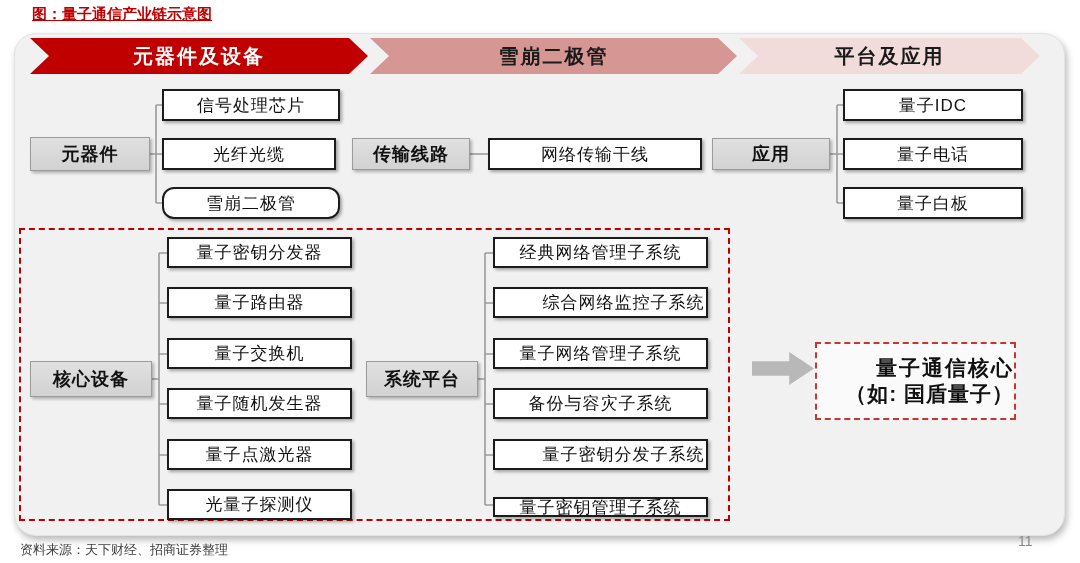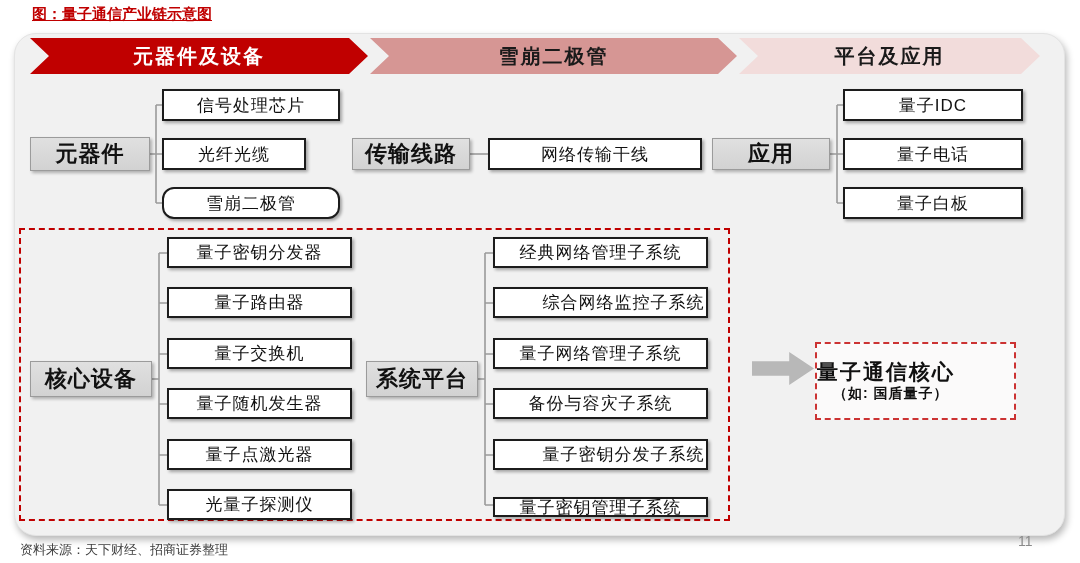--- a/index.html
+++ b/index.html
@@ -22,39 +22,39 @@
 
   .banner{position:absolute;top:38px;height:36px;display:flex;align-items:center;justify-content:center;
     font-size:20px;font-weight:bold;letter-spacing:2px;
     clip-path:polygon(0 0, calc(100% - 19px) 0, 100% 50%, calc(100% - 19px) 100%, 0 100%, 19px 50%);}
   .banner1{left:30px;width:338px;background:var(--accent-red);color:#fff;}
   .banner2{left:370px;width:367px;background:var(--rose);color:#1a1a1a;}
   .banner3{left:739px;width:301px;background:var(--pale-pink);color:#1a1a1a;}
 
   .gray-label{position:absolute;display:flex;align-items:center;justify-content:center;
     background:linear-gradient(180deg,#E0E0E0,#D2D2D2);border:1px solid #9b9b9b;
-    box-shadow:2px 2px 3px rgba(0,0,0,0.28);font-size:22px;font-weight:bold;color:#111;letter-spacing:1px;}
+    box-shadow:2px 2px 3px rgba(0,0,0,0.28);font-size:18px;font-weight:bold;color:#111;letter-spacing:1px;}
   .white-box{position:absolute;display:flex;align-items:center;justify-content:center;
     background:#ffffff;border:2px solid #1c1c1c;box-shadow:2px 2px 3px rgba(0,0,0,0.32);
     font-size:17px;color:#111;letter-spacing:1px;white-space:nowrap;}
 
   .dashed-zone{position:absolute;left:19px;top:228px;width:711px;height:293px;
     border:2px dashed var(--accent-red);}
 
   .connectors{position:absolute;left:0;top:0;width:1080px;height:563px;pointer-events:none;}
 
   .big-arrow{position:absolute;left:752px;top:352px;width:62px;height:33px;background:#B8B8B8;
     clip-path:polygon(0 28%,60% 28%,60% 0,100% 50%,60% 100%,60% 72%,0 72%);
     filter:drop-shadow(1px 1px 1px rgba(0,0,0,0.25));}
 
   .callout{position:absolute;left:815px;top:342px;width:201px;height:78px;
     background:#FBFAFA;border:2px dashed #C33;display:flex;flex-direction:column;
-    align-items:flex-start;justify-content:center;line-height:1.25;}
+    align-items:flex-end;justify-content:center;line-height:1.25;}
   .callout-line1{font-size:21px;font-weight:bold;color:#111;letter-spacing:2px;}
-  .callout-line2{font-size:14px;font-weight:600;color:#111;letter-spacing:1px;margin-left:16px;}
+  .callout-line2{font-size:21px;font-weight:600;color:#111;letter-spacing:1px;margin-left:16px;}
 
   .source-note{position:absolute;left:20px;top:541px;font-size:13px;color:#3d3d3d;}
   .page-number{position:absolute;left:1018px;top:533px;font-size:14px;color:#8a8a8a;}
 </style>
 </head>
 <body>
 
 <div class="stage">
 
   <div class="fig-title">图：量子通信产业链示意图</div>
@@ -75,21 +75,21 @@
       <path d="M478 379 H485 M485 253 V505 M485 253 H493 M485 303 H493 M485 354 H493 M485 404 H493 M485 455 H493 M485 505 H493"></path>
     </g>
   </svg>
 
   <div class="banner banner1">元器件及设备</div>
   <div class="banner banner2">雪崩二极管</div>
   <div class="banner banner3">平台及应用</div>
 
   <div class="gray-label" style="left:30px;top:137px;width:120px;height:34px;">元器件</div>
   <div class="white-box" style="left:162px;top:89px;width:178px;height:32px;">信号处理芯片</div>
-  <div class="white-box" style="left:162px;top:138px;width:144px;height:32px;">光纤光缆</div>
+  <div class="white-box" style="left:162px;top:138px;width:174px;height:32px;">光纤光缆</div>
   <div class="white-box" style="left:162px;top:187px;width:178px;height:32px;border-radius:12px;">雪崩二极管</div>
 
   <div class="gray-label" style="left:352px;top:138px;width:118px;height:32px;">传输线路</div>
   <div class="white-box" style="left:488px;top:138px;width:214px;height:32px;">网络传输干线</div>
 
   <div class="gray-label" style="left:712px;top:138px;width:118px;height:32px;">应用</div>
   <div class="white-box" style="left:843px;top:89px;width:180px;height:32px;">量子IDC</div>
   <div class="white-box" style="left:843px;top:138px;width:180px;height:32px;">量子电话</div>
   <div class="white-box" style="left:843px;top:187px;width:180px;height:32px;">量子白板</div>
 

